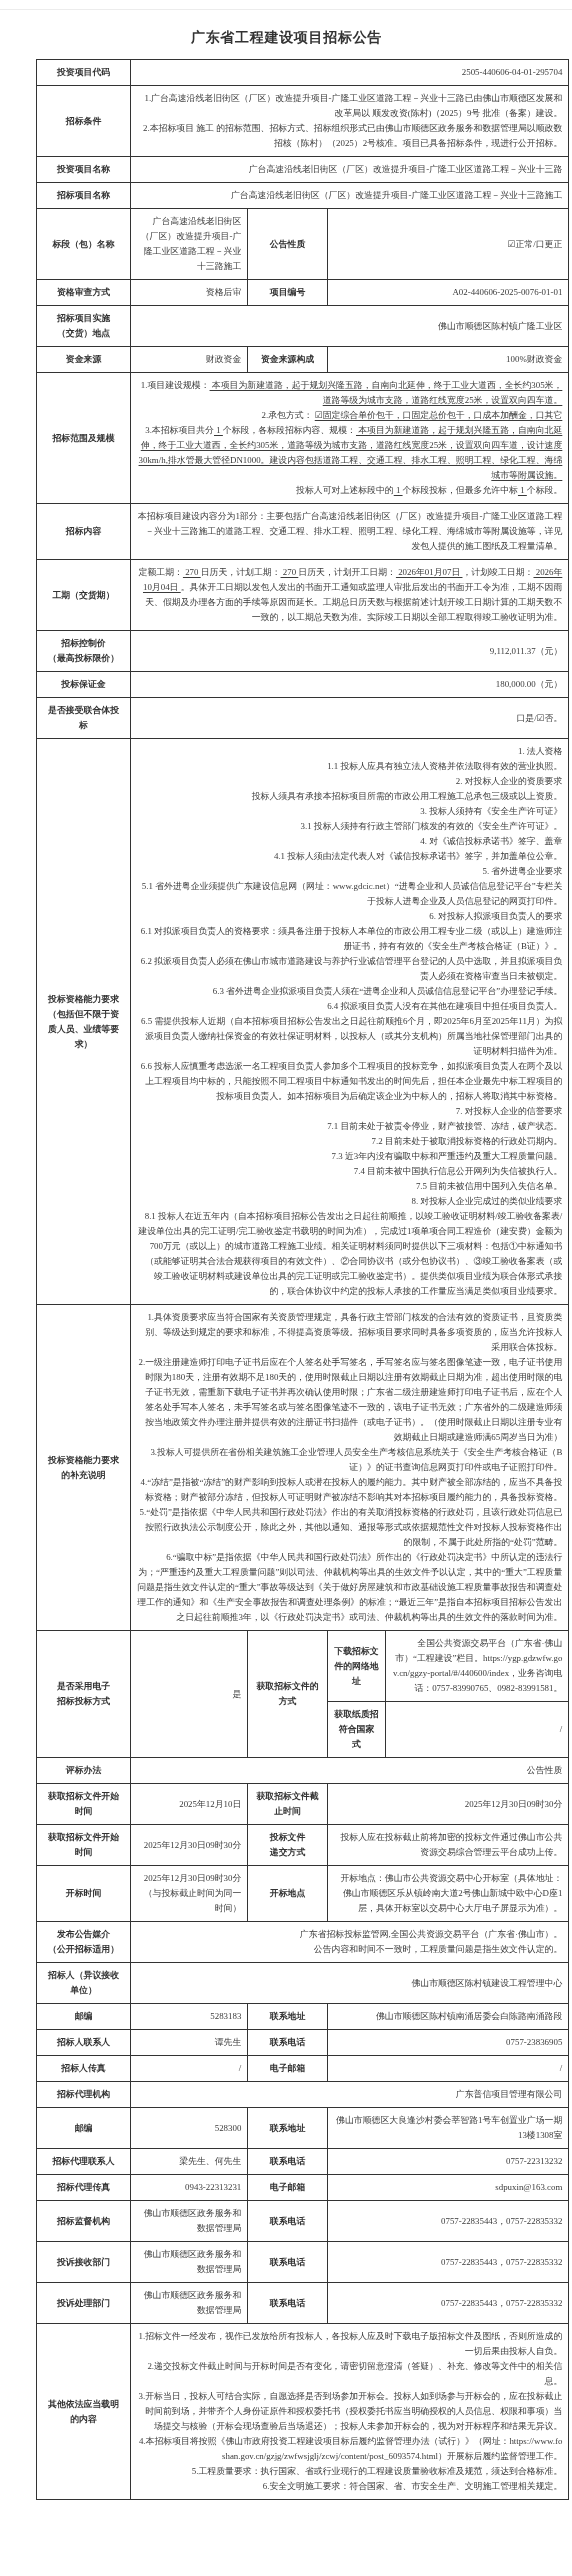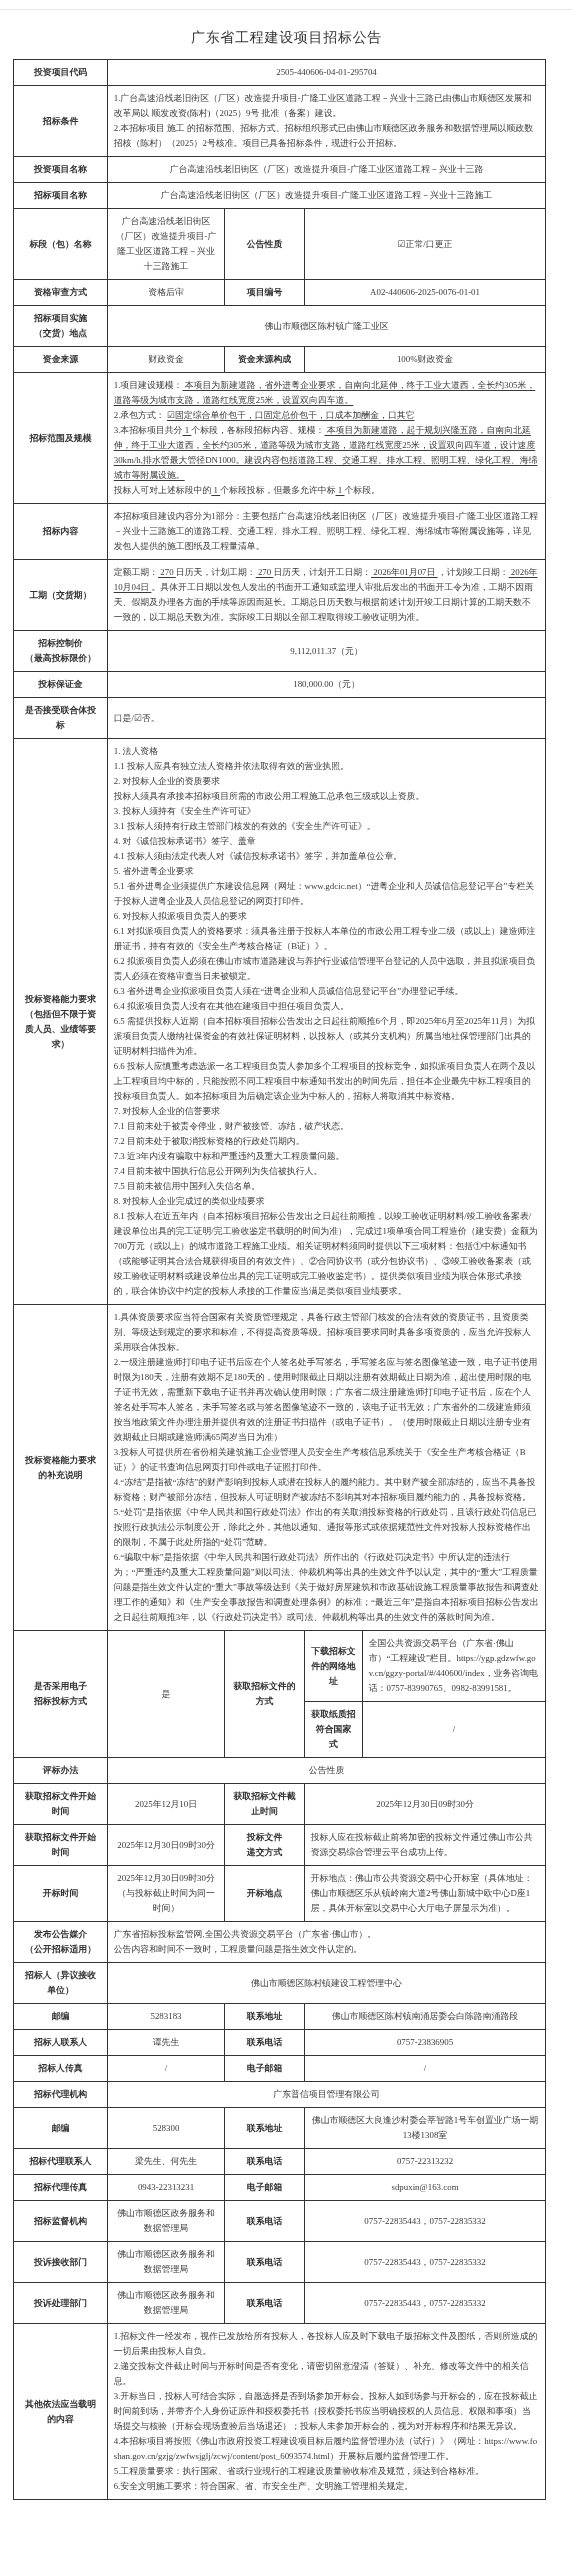--- a/index.html
+++ b/index.html
@@ -1,23 +1,23 @@
 <!DOCTYPE html>
 <html style="font-size:11.3px"><head>
 <meta charset="utf-8">
 <style>
   html,body{margin:0;padding:0;background:#fff;}
   body{width:573px;font-family:"Liberation Serif","DejaVu Serif",serif;color:#333;}
   .topline{height:9.2px;border-bottom:0.7px solid #ececec;}
-  .title{font-size:14px;font-weight:normal;text-align:center;margin:19px 0 12px 0;color:#333;letter-spacing:0.7px;}
-  table.doc{border-collapse:collapse;margin-left:13px;width:532px;table-layout:fixed;border:1.4px solid #333;}
+  .title{font-size:14px;font-weight:bold;text-align:center;margin:19px 0 12px 0;color:#333;letter-spacing:0.7px;}
+  table.doc{border-collapse:collapse;margin-left:36px;width:532px;table-layout:fixed;border:1.4px solid #333;}
   td{border:0.7px solid #333;font-size:8.9px;line-height:15px;vertical-align:middle;padding:5px 5.7px;word-break:break-all;color:#3a3a3a;}
   td.lab{font-weight:bold;text-align:center;white-space:pre-line;padding:5px 2.1px;color:#333;}
-  td.c{text-align:center;}
-  td.l{text-align:left;}
+  td.c{text-align:right;}
+  td.l{text-align:right;}
   td.pre{white-space:pre-wrap;}
   .u{text-decoration:underline;text-underline-offset:2.1px;}
 </style>
 </head>
 <body>
 
 <div class="topline"></div>
 
 <div class="title">广东省工程建设项目招标公告</div>
 
@@ -74,21 +74,21 @@
 
   <tr>
     <td class="lab">资金来源</td>
     <td class="c">财政资金</td>
     <td class="lab">资金来源构成</td>
     <td class="c" colspan="2">100%财政资金</td>
   </tr>
 
   <tr>
     <td class="lab">招标范围及规模</td>
-    <td class="l pre" colspan="4"><span>1.项目建设规模：</span><span class="u"> 本项目为新建道路，省外进粤企业要求，自南向北延伸，终于工业大道西，全长约305米，道路等级为城市支路，道路红线宽度25米，设置双向四车道。</span><span>
+    <td class="l pre" colspan="4"><span>1.项目建设规模：</span><span class="u"> 本项目为新建道路，起于规划兴隆五路，自南向北延伸，终于工业大道西，全长约305米，道路等级为城市支路，道路红线宽度25米，设置双向四车道。</span><span>
 2.承包方式： </span><span class="u">☑固定综合单价包干，口固定总价包干，口成本加酬金，口其它</span><span>
 3.本招标项目共分</span><span class="u"> 1 </span><span>个标段，各标段招标内容、规模：</span><span class="u"> 本项目为新建道路，起于规划兴隆五路，自南向北延伸，终于工业大道西，全长约305米，道路等级为城市支路，道路红线宽度25米，设置双向四车道，设计速度30km/h,排水管最大管径DN1000。建设内容包括道路工程、交通工程、排水工程、照明工程、绿化工程、海绵城市等附属设施。</span><span>
 投标人可对上述标段中的</span><span class="u"> 1 </span><span>个标段投标，但最多允许中标</span><span class="u"> 1 </span><span>个标段。</span></td>
   </tr>
 
   <tr>
     <td class="lab">招标内容</td>
     <td class="l pre" colspan="4">本招标项目建设内容分为1部分：主要包括广台高速沿线老旧街区（厂区）改造提升项目-广隆工业区道路工程－兴业十三路施工的道路工程、交通工程、排水工程、照明工程、绿化工程、海绵城市等附属设施等，详见发包人提供的施工图纸及工程量清单。</td>
   </tr>
 

